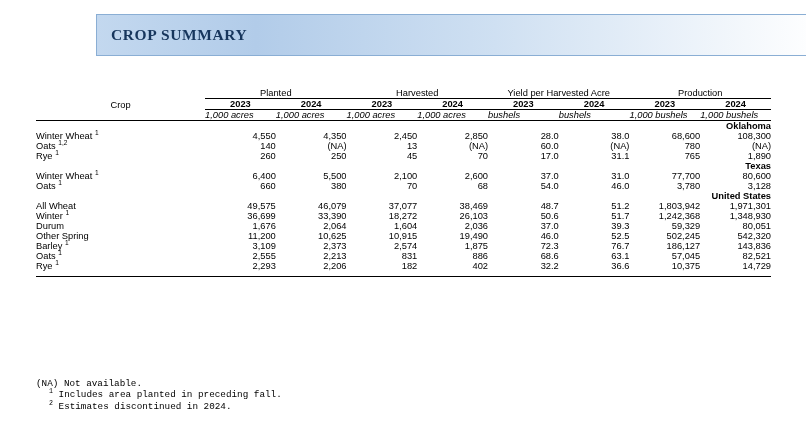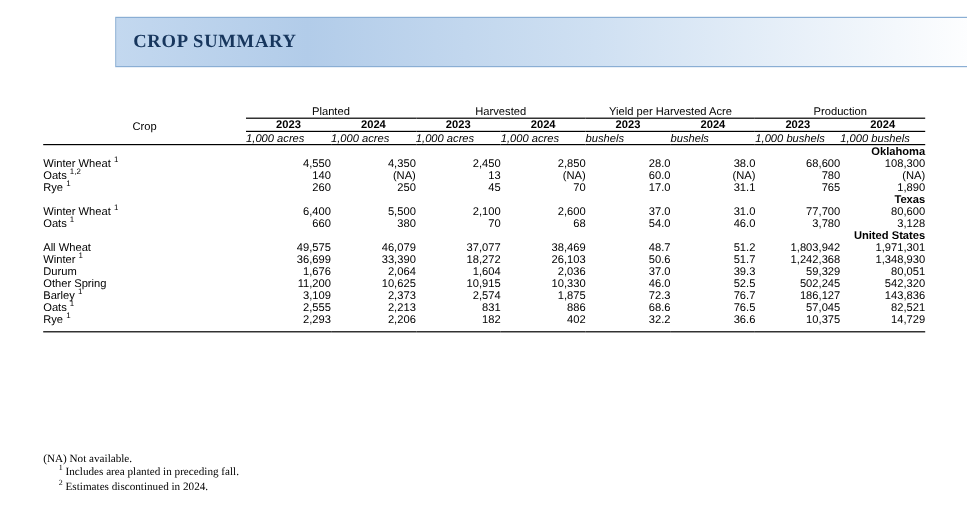--- a/index.html
+++ b/index.html
@@ -112,21 +112,21 @@
     vertical-align: super;
     line-height: 0;
   }
   .spacer td { height: 5px; }
   .rule-bot td { border-bottom: 1.3px solid #000; }
   .footnotes {
     position: absolute;
     left: 36px;
     top: 378px;
     width: 500px;
-    font-family: Liberation Serif, serif;
+    font-family: Liberation Mono, monospace;
     font-size: 9.3px;
     line-height: 1.22;
   }
   .fn-item { white-space: nowrap; }
   .fn-ind { padding-left: 13px; }
   .colw-crop { width: 23%; }
   .colw-num { width: 9.625%; }
 </style>
 </head>
 <body>
@@ -274,21 +274,21 @@
             <td class="num">37.0</td>
             <td class="num">39.3</td>
             <td class="num">59,329</td>
             <td class="num">80,051</td>
           </tr>
           <tr>
             <td class="lbl ind2">Other Spring </td>
             <td class="num">11,200</td>
             <td class="num">10,625</td>
             <td class="num">10,915</td>
-            <td class="num">10,330</td>
+            <td class="num">19,490</td>
             <td class="num">46.0</td>
             <td class="num">52.5</td>
             <td class="num">502,245</td>
             <td class="num">542,320</td>
           </tr>
           <tr>
             <td class="lbl ind1">Barley <sup>1</sup></td>
             <td class="num">3,109</td>
             <td class="num">2,373</td>
             <td class="num">2,574</td>
@@ -298,21 +298,21 @@
             <td class="num">186,127</td>
             <td class="num">143,836</td>
           </tr>
           <tr>
             <td class="lbl ind1">Oats <sup>1</sup></td>
             <td class="num">2,555</td>
             <td class="num">2,213</td>
             <td class="num">831</td>
             <td class="num">886</td>
             <td class="num">68.6</td>
-            <td class="num">76.5</td>
+            <td class="num">63.1</td>
             <td class="num">57,045</td>
             <td class="num">82,521</td>
           </tr>
           <tr>
             <td class="lbl ind1">Rye <sup>1</sup></td>
             <td class="num">2,293</td>
             <td class="num">2,206</td>
             <td class="num">182</td>
             <td class="num">402</td>
             <td class="num">32.2</td>

